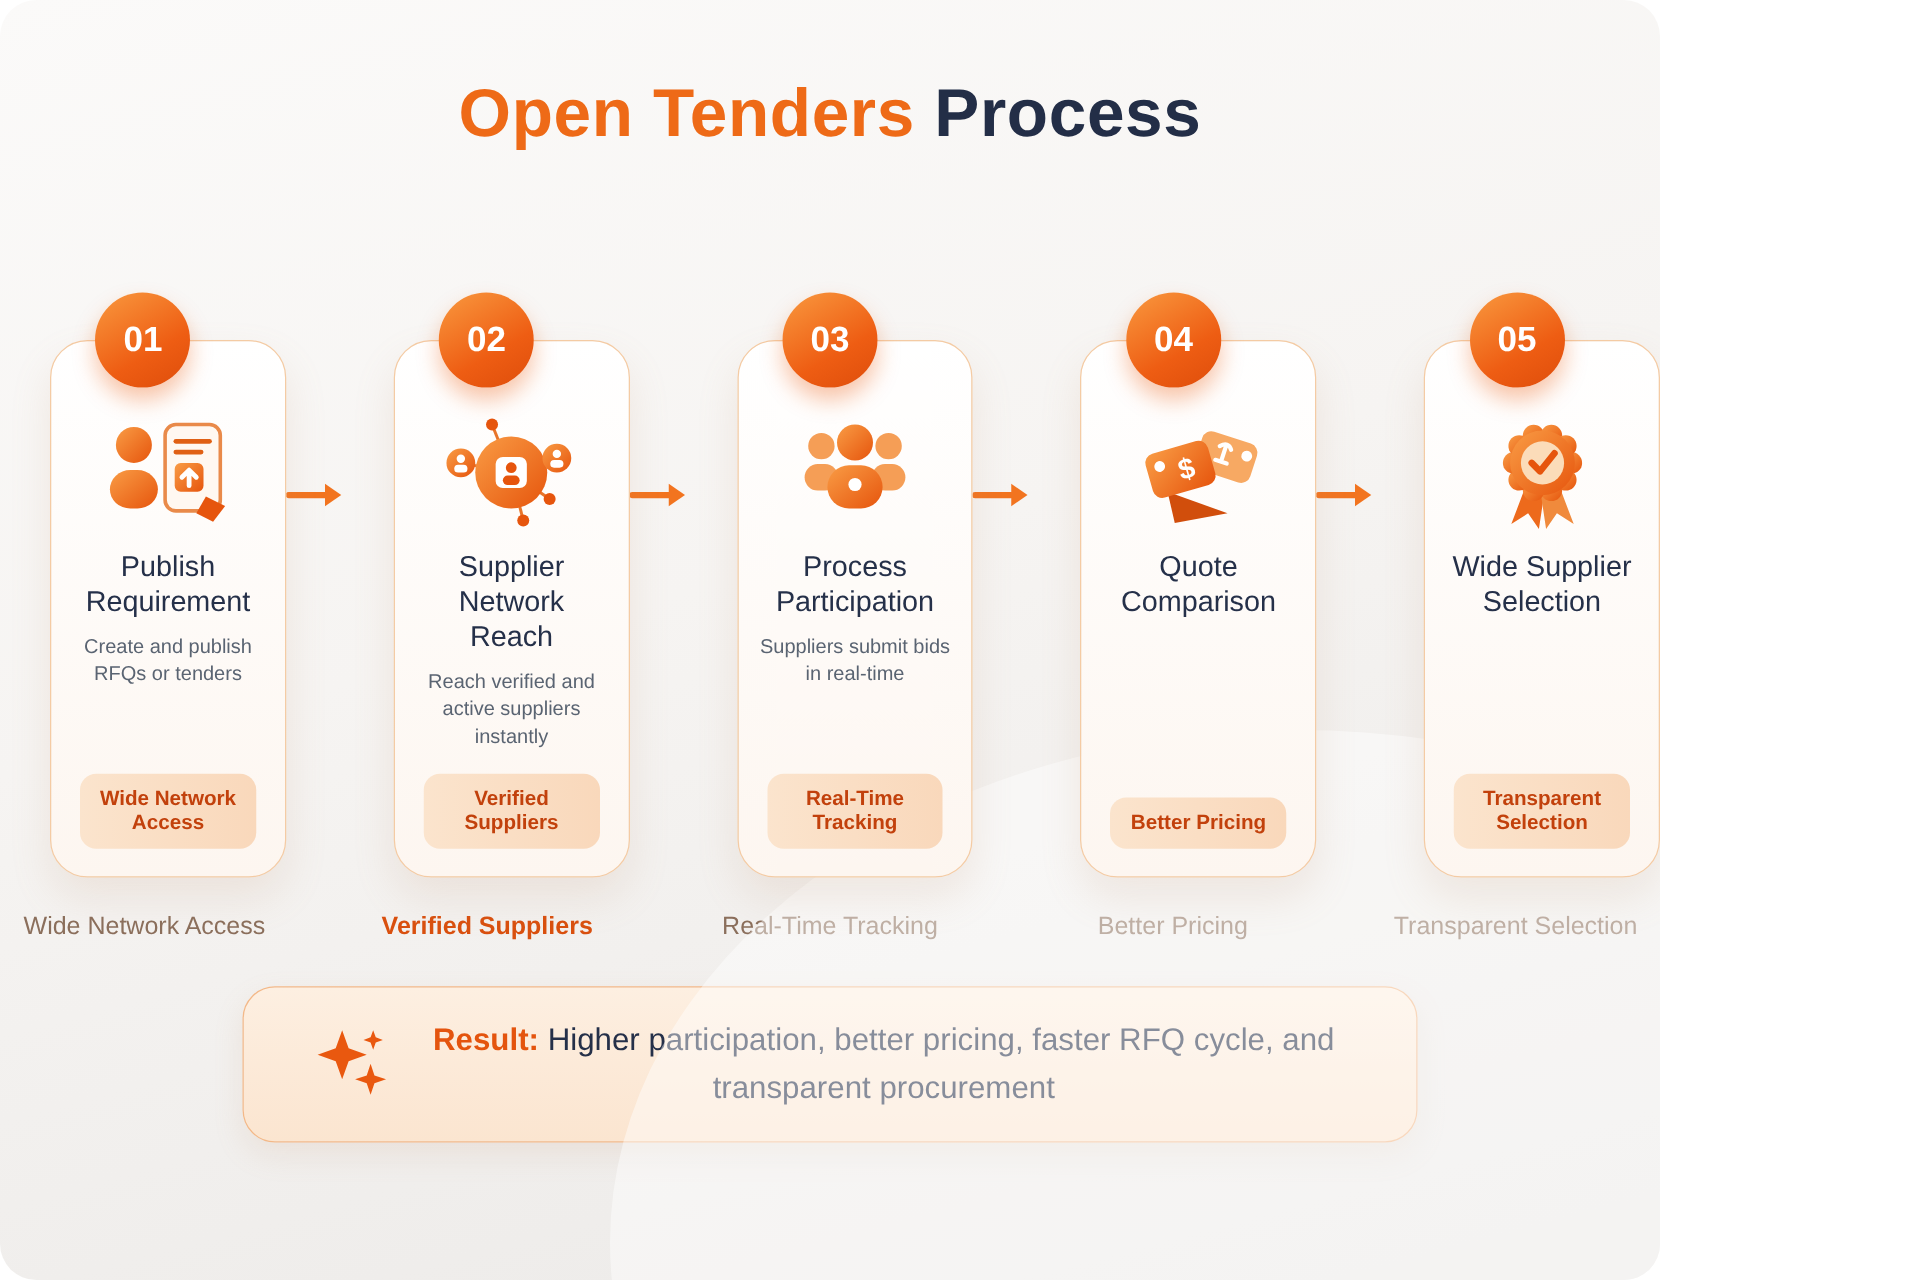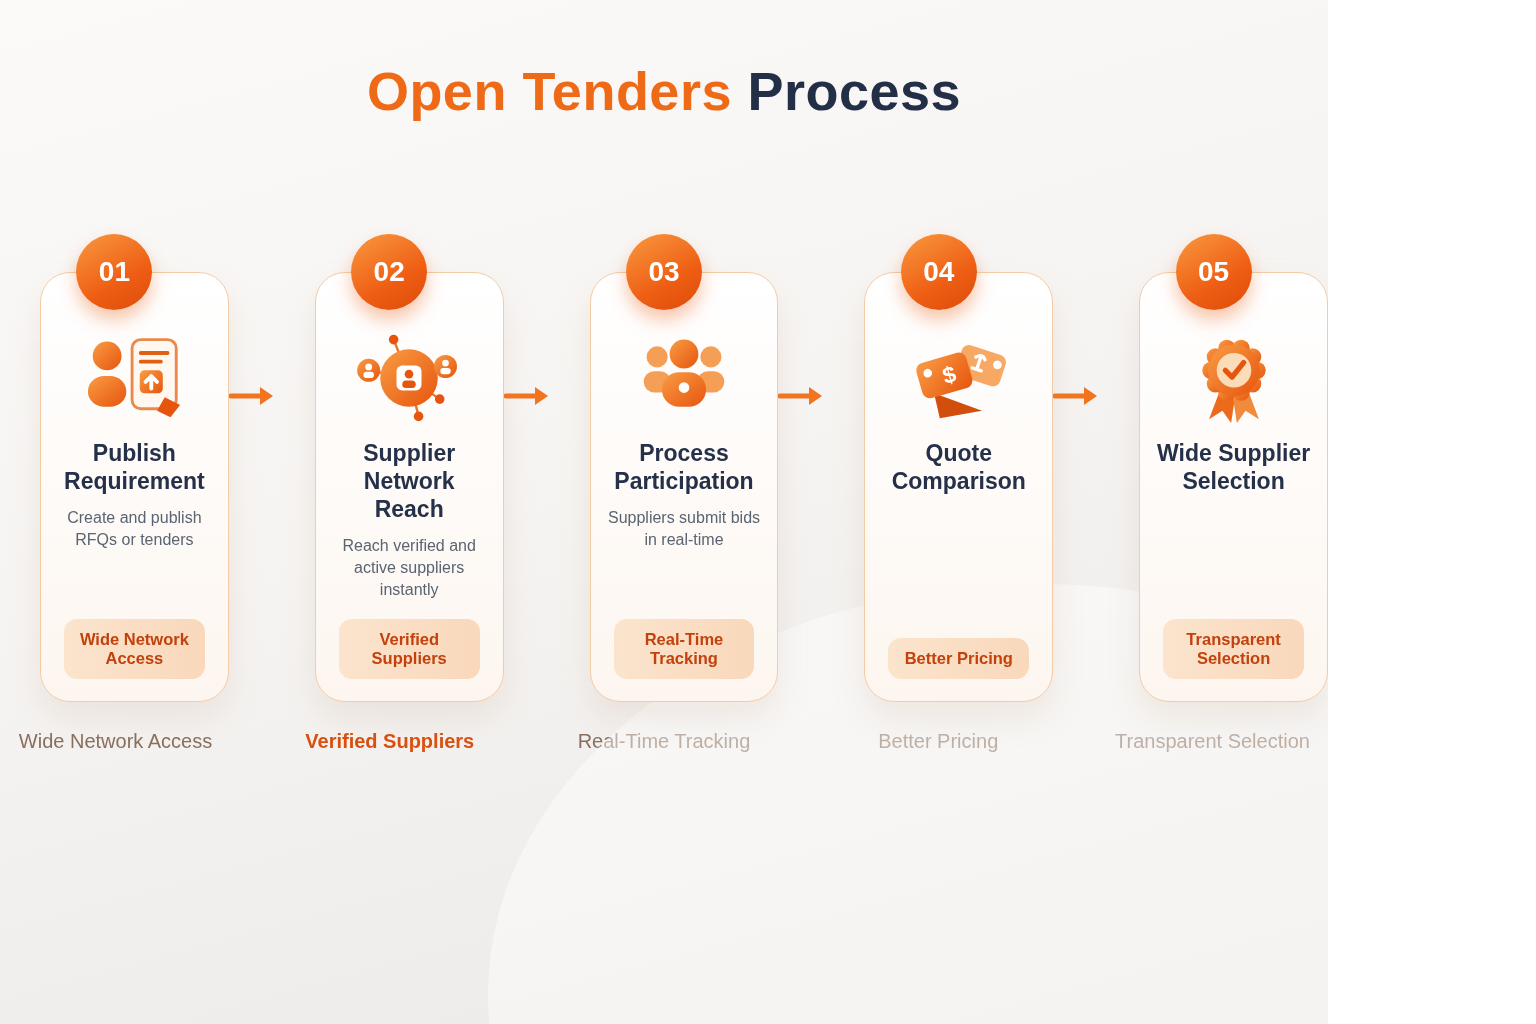--- a/index.html
+++ b/index.html
@@ -1,20 +1,21 @@
 <!DOCTYPE html>
 <html><head>
 <meta charset="utf-8">
 <style>
   * { margin:0; padding:0; box-sizing:border-box; }
   html,body { width:1536px; height:1024px; }
   body { font-family:"Liberation Sans", sans-serif; }
   .page {
     position:relative; width:1328px; height:1024px; overflow:hidden;
     background:linear-gradient(165deg,#fbfaf9 0%,#f6f4f2 45%,#ebe9e7 100%);
+    border-radius:29px;
   }
   .bg-curve {
     position:absolute; right:-260px; bottom:-380px; width:1100px; height:820px;
     background:rgba(255,255,255,0.45); border-radius:50%;
   }
   .title { text-align:center; padding-top:60px; font-size:54px; font-weight:bold; letter-spacing:.5px; }
   .title .hl { color:#EE6A17; }
   .title .rest { color:#232E47; }
 
   .cards-row { position:relative; display:flex; justify-content:center; align-items:flex-start; margin-top:112px; }
@@ -28,21 +29,21 @@
   }
   .num-badge {
     position:absolute; top:-38px; left:50%; transform:translateX(-50%);
     width:76px; height:76px; border-radius:50%;
     background:linear-gradient(150deg,#F9993F 0%,#EE5D13 62%,#DE4D0B 100%);
     color:#fff; font-size:28px; font-weight:bold;
     display:flex; align-items:center; justify-content:center;
     box-shadow:0 10px 18px rgba(234,88,12,0.35);
   }
   .icon-box { height:98px; display:flex; align-items:center; justify-content:center; margin-top:4px; }
-  .card-title { margin-top:12px; font-size:23px; font-weight:bold; color:#253049; text-align:center; line-height:1.22; max-width:210px; }
+  .card-title { margin-top:12px; font-size:23px; font-weight:normal; color:#253049; text-align:center; line-height:1.22; max-width:210px; }
   .card-desc { margin-top:12px; font-size:16px; color:#5A6472; text-align:center; line-height:1.38; max-width:200px; }
   .pill {
     margin-top:auto; width:calc(100% - 14px); padding:11px 6px;
     background:linear-gradient(90deg,#FBE4CD 0%,#F9D8BB 100%);
     border-radius:13px; text-align:center;
     font-size:16.5px; font-weight:bold; color:#C2410C;
   }
   .arrow-cell { width:46px; display:flex; justify-content:center; margin-top:150px; }
 
   .captions-row { display:flex; justify-content:center; margin-top:28px; }
@@ -263,14 +264,26 @@
     <div class="caption-spacer"></div>
     <div class="caption-cell caption-highlight">Verified Suppliers</div>
     <div class="caption-spacer"></div>
     <div class="caption-cell">Real-Time Tracking</div>
     <div class="caption-spacer"></div>
     <div class="caption-cell">Better Pricing</div>
     <div class="caption-spacer"></div>
     <div class="caption-cell">Transparent Selection</div>
   </div>
 
+  <div class="result-box">
+    <span>
+      <svg width="62" height="62" viewBox="0 0 60 60">
+        <path d="M22 6 L27 20 L41 25 L27 30 L22 44 L17 30 L3 25 L17 20 Z" fill="#E9580F"></path>
+        <path d="M44 32 L47 41 L56 44 L47 47 L44 56 L41 47 L32 44 L41 41 Z" fill="#E9580F"></path>
+        <path d="M46 6 L48 11.5 L53.5 13.5 L48 15.5 L46 21 L44 15.5 L38.5 13.5 L44 11.5 Z" fill="#E9580F"></path>
+      </svg>
+    </span>
+    <div class="result-text">
+      <span class="result-label">Result:</span><span> Higher participation, better pricing, faster RFQ cycle, and transparent procurement</span>
+    </div>
+  </div>
 
 </div>
 
 </body></html>

